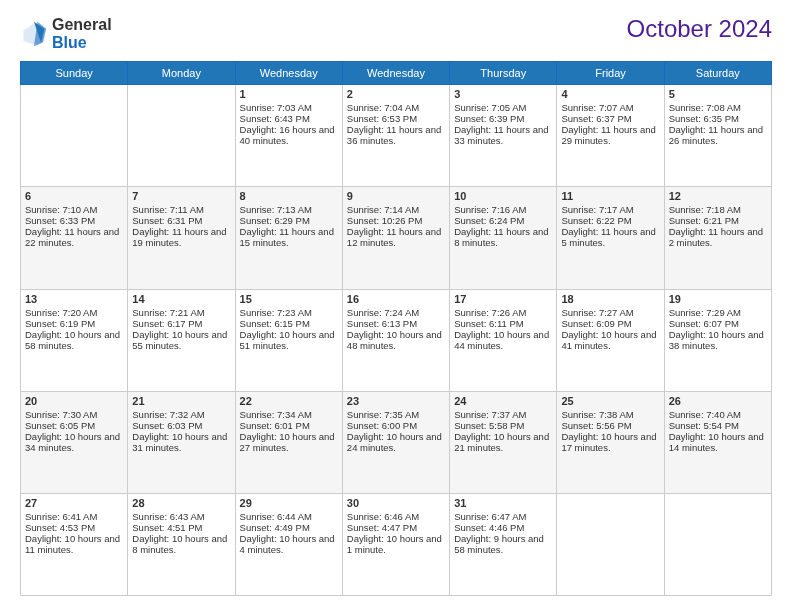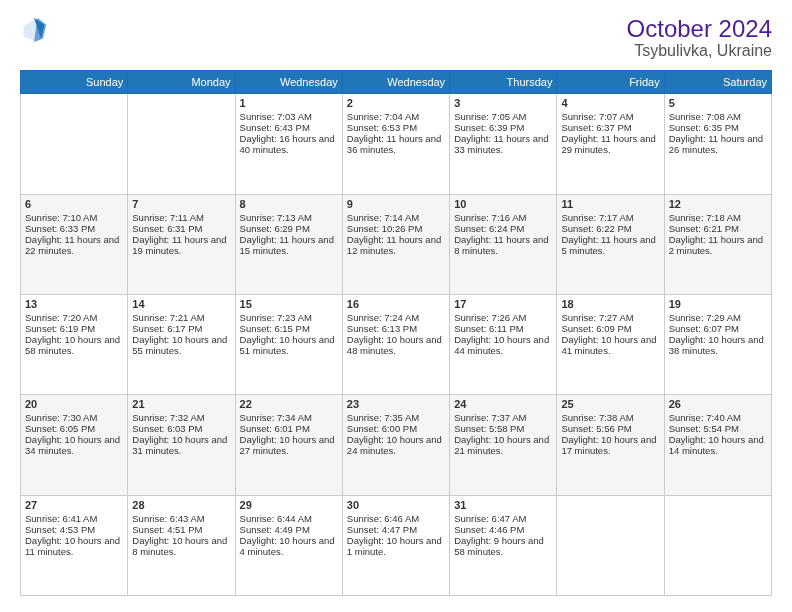--- a/index.html
+++ b/index.html
@@ -64,21 +64,21 @@
       flex: 1;
       border: 1px solid #ccc;
       border-collapse: collapse;
       width: 100%;
       font-size: 10px;
     }
     .calendar th {
       background-color: #2176b8;
       color: #fff;
       padding: 5px 4px;
-      text-align: right;
+      text-align: center;
       font-size: 11px;
       font-weight: normal;
       border: 1px solid #1a6bbf;
     }
     .calendar td {
       border: 1px solid #ccc;
       vertical-align: top;
       padding: 3px 4px;
       width: calc(100% / 7);
       font-size: 9.5px;
@@ -106,24 +106,27 @@
 <body>
 
 <div class="page">
   <div class="header">
     <div class="logo">
       <svg class="logo-icon" viewBox="0 0 32 32" xmlns="http://www.w3.org/2000/svg">
         <polygon points="16,4 28,12 28,24 16,28 4,24 4,12" fill="#1a6bbf" opacity="0.15"></polygon>
         <polygon points="20,2 30,10 26,26 16,30" fill="#1a6bbf" opacity="0.6"></polygon>
         <polygon points="16,2 28,10 24,26" fill="#2176b8"></polygon>
       </svg>
+      <div class="logo-text">
+        <span class="logo-general">General</span>
+        <span class="logo-blue">Blue</span>
+      </div>
     </div>
     <div class="title-block">
       <div class="month-title">October 2024</div>
-      <div class="subtitle">Tsybulivka, Ukraine</div>
     </div>
   </div>
 
   <table class="calendar">
     <thead>
       <tr>
         <th>Sunday</th>
         <th>Monday</th>
         <th>Wednesday</th>
         <th>Wednesday</th>

